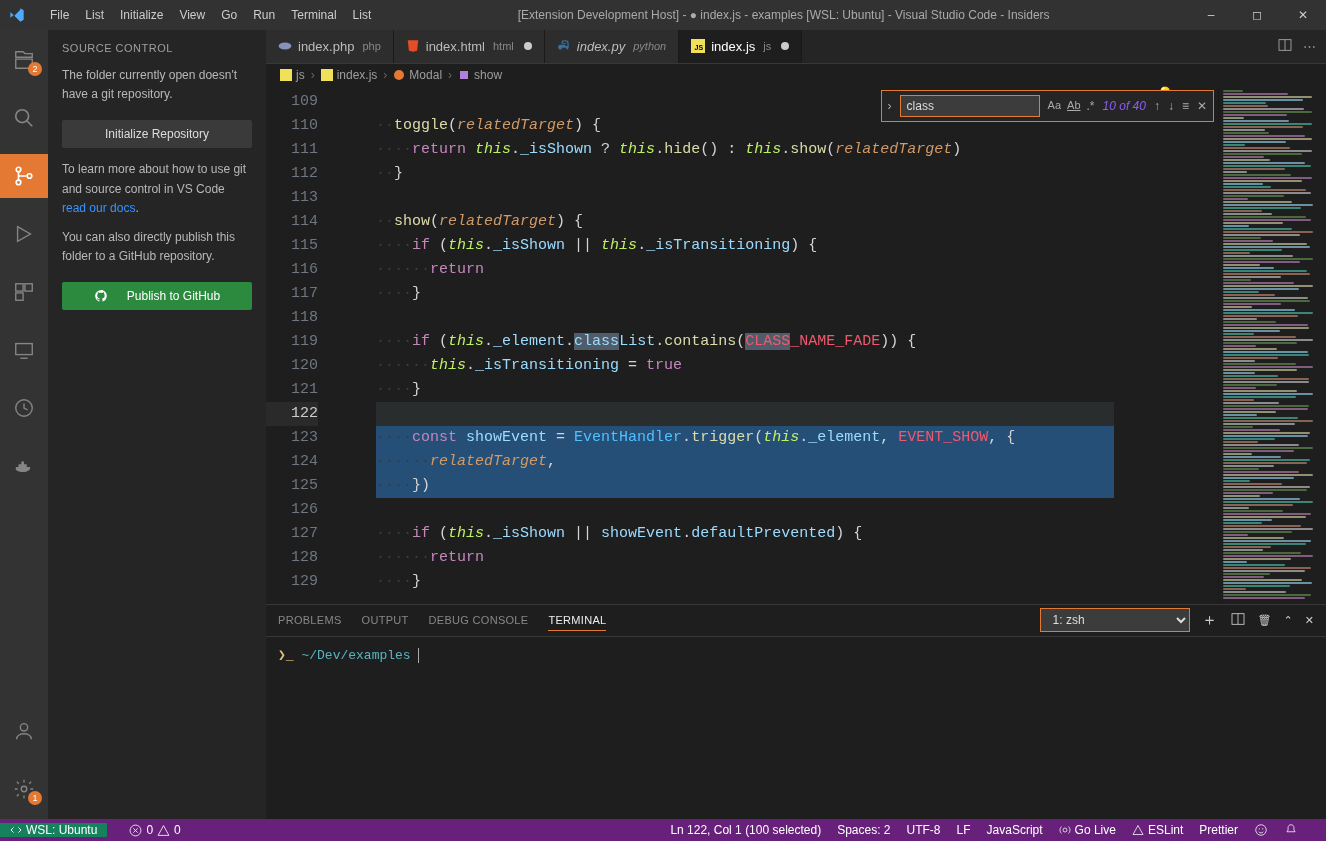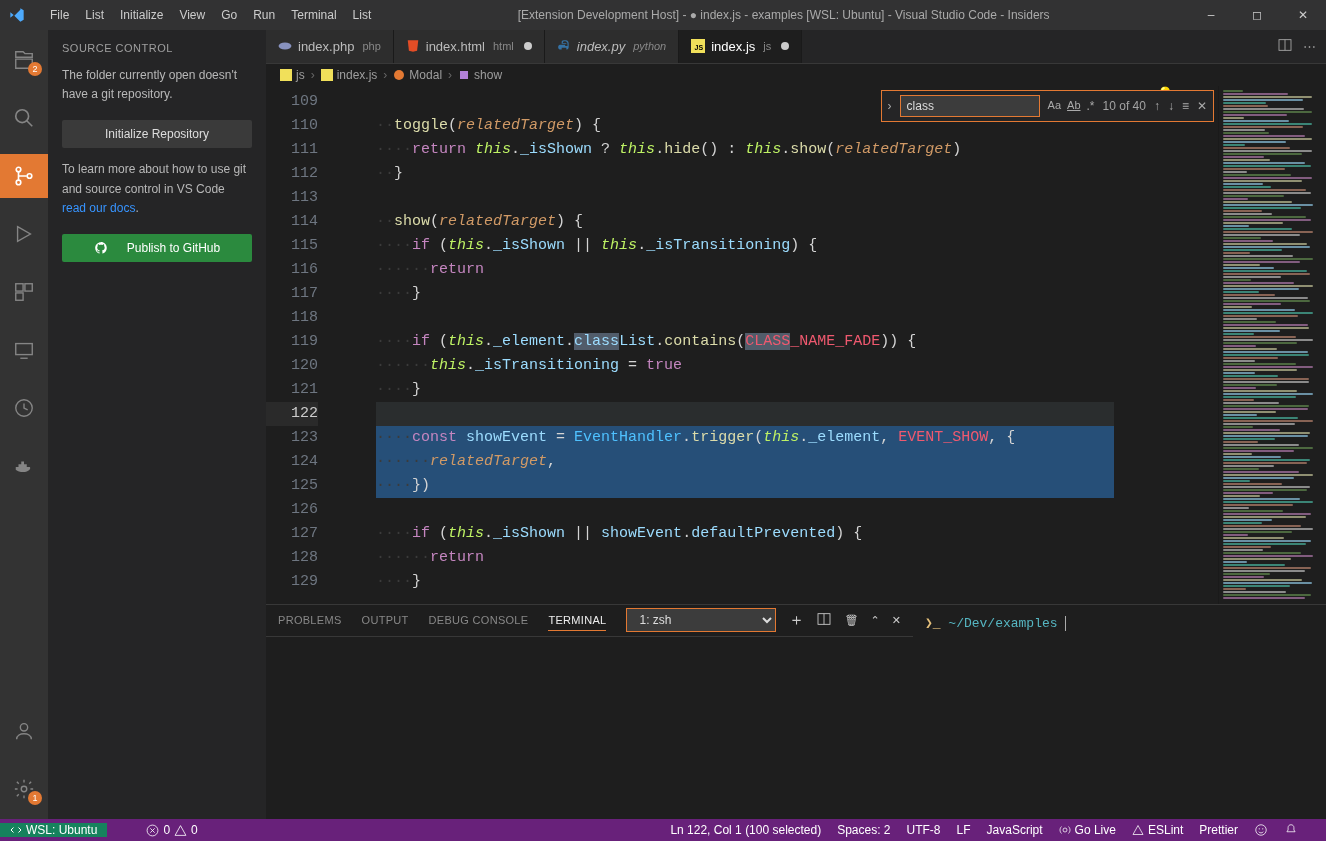--- a/index.html
+++ b/index.html
@@ -78,38 +78,38 @@
   .tk-const { color:#4fc1ff;}
   .tk-const-upper { color:#ef596f;}
   .tk-hl { background:#515c6a;}
   .tk-ws { color:#3b3b3b;}
   
   .find-widget { position:absolute; top:4px; right:112px; background:#252526; border:1px solid var(--accent); display:flex; align-items:center; height:32px; padding:0 6px; gap:8px; font-size:12px; z-index:5;}
   .find-widget .arrow-left{ color:#aaa; cursor:pointer;}
   .find-widget input { background:#3c3c3c; border:1px solid var(--accent); color:#ddd; padding:3px 6px; width:140px; font-size:12px; outline:none;}
   .find-widget .icons { display:flex; gap:6px; color:#aaa;}
   .find-widget .icons span{ cursor:pointer;}
-  .find-widget .results { color:#a3a3a3;}
+  .find-widget .results { color:#8b5cf6;font-style:italic;}
   .find-widget .nav { display:flex; gap:8px; color:#aaa;}
   
   .minimap { width:108px; background:#1e1e1e; border-left:1px solid #1a1a1a; position:relative; padding:4px 4px;}
   .minimap .mini-line { height:2px; margin-bottom:1px; border-radius:1px;}
   
-  .bottom-panel { height:225px; border-top:1px solid var(--border); background:#1e1e1e; display:flex; flex-direction:row;}
+  .bottom-panel { height:225px; border-top:1px solid var(--border); background:#1e1e1e; display:flex; flex-direction:column;}
   .bottom-tabs { display:flex; align-items:center; height:32px; padding:0 12px; gap:20px; color:#888; font-size:11px; border-bottom:1px solid var(--border);}
   .bottom-tabs .bt { cursor:pointer; letter-spacing:0.3px;}
   .bottom-tabs .bt.active { color:#eee; border-bottom:1px solid var(--accent); padding-bottom:4px; margin-bottom:-5px;}
   .bottom-tabs .bt-right { margin-left:auto; display:flex; align-items:center; gap:12px;}
   .bottom-tabs select { background:#3c3c3c; border:1px solid var(--accent); color:#ddd; padding:3px 8px; font-size:12px; width:150px;}
   .terminal-body { flex:1; padding:10px 12px; font-family:"Consolas","Courier New",monospace; font-size:13px; color:#cbd5e0;}
   .prompt-sym { color:#e5c07b; font-weight:bold;}
   .prompt-path { color:#56b6c2;}
   
   .statusbar { height:22px; background:var(--purple); display:flex; align-items:center; color:#fff; font-size:12px;}
-  .statusbar .sb-left{ display:flex; align-items:center; gap:31px;}
+  .statusbar .sb-left{ display:flex; align-items:center; gap:14px;}
   .statusbar .sb-right{ margin-left:auto; display:flex; align-items:center; gap:16px; padding-right:28px;}
   .statusbar .remote { background:var(--status-bar-green); height:100%; display:flex; align-items:center; padding:0 10px; gap:4px;}
   .sb-item { display:flex; align-items:center; gap:4px; cursor:pointer;}
   
   svg { fill:currentColor; }
 </style>
 </head>
 <body>
 
 <div class="titlebar">
@@ -205,20 +205,21 @@
         <span class="badge">1</span>
       </div>
     </div>
   </div>
 
   <div class="panel-side">
     <div class="title">SOURCE CONTROL</div>
     <p>The folder currently open doesn't have a git repository.</p>
     <div class="btn grey">Initialize Repository</div>
     <p><span>To learn more about how to use git and source control in VS Code </span><a href="#">read our docs</a><span>.</span></p>
+    <p>You can also directly publish this folder to a GitHub repository.</p>
     <div class="btn green">
       <svg width="14" height="14" viewBox="0 0 24 24">
           <path d="M12 2C6.5 2 2 6.5 2 12c0 4.4 2.9 8.2 6.8 9.5.5.1.7-.2.7-.5v-1.8c-2.8.6-3.4-1.3-3.4-1.3-.5-1.1-1.1-1.5-1.1-1.5-.9-.6.1-.6.1-.6 1 .1 1.5 1 1.5 1 .9 1.5 2.4 1.1 2.9.8.1-.7.4-1.1.6-1.4-2.2-.3-4.6-1.1-4.6-5 0-1.1.4-2 1-2.7-.1-.3-.5-1.3.1-2.7 0 0 .9-.3 2.8 1 .8-.2 1.7-.3 2.5-.3s1.7.1 2.5.3c1.9-1.3 2.8-1 2.8-1 .6 1.4.2 2.4.1 2.7.7.7 1 1.6 1 2.7 0 3.9-2.4 4.7-4.6 5 .4.3.7.9.7 1.9v2.8c0 .3.2.6.7.5 4-1.3 6.8-5.1 6.8-9.5 0-5.5-4.5-10-10-10z" fill="#fff"></path>
         </svg>
       <span>Publish to GitHub</span>
     </div>
   </div>
 
   <div class="editor-area">
 

